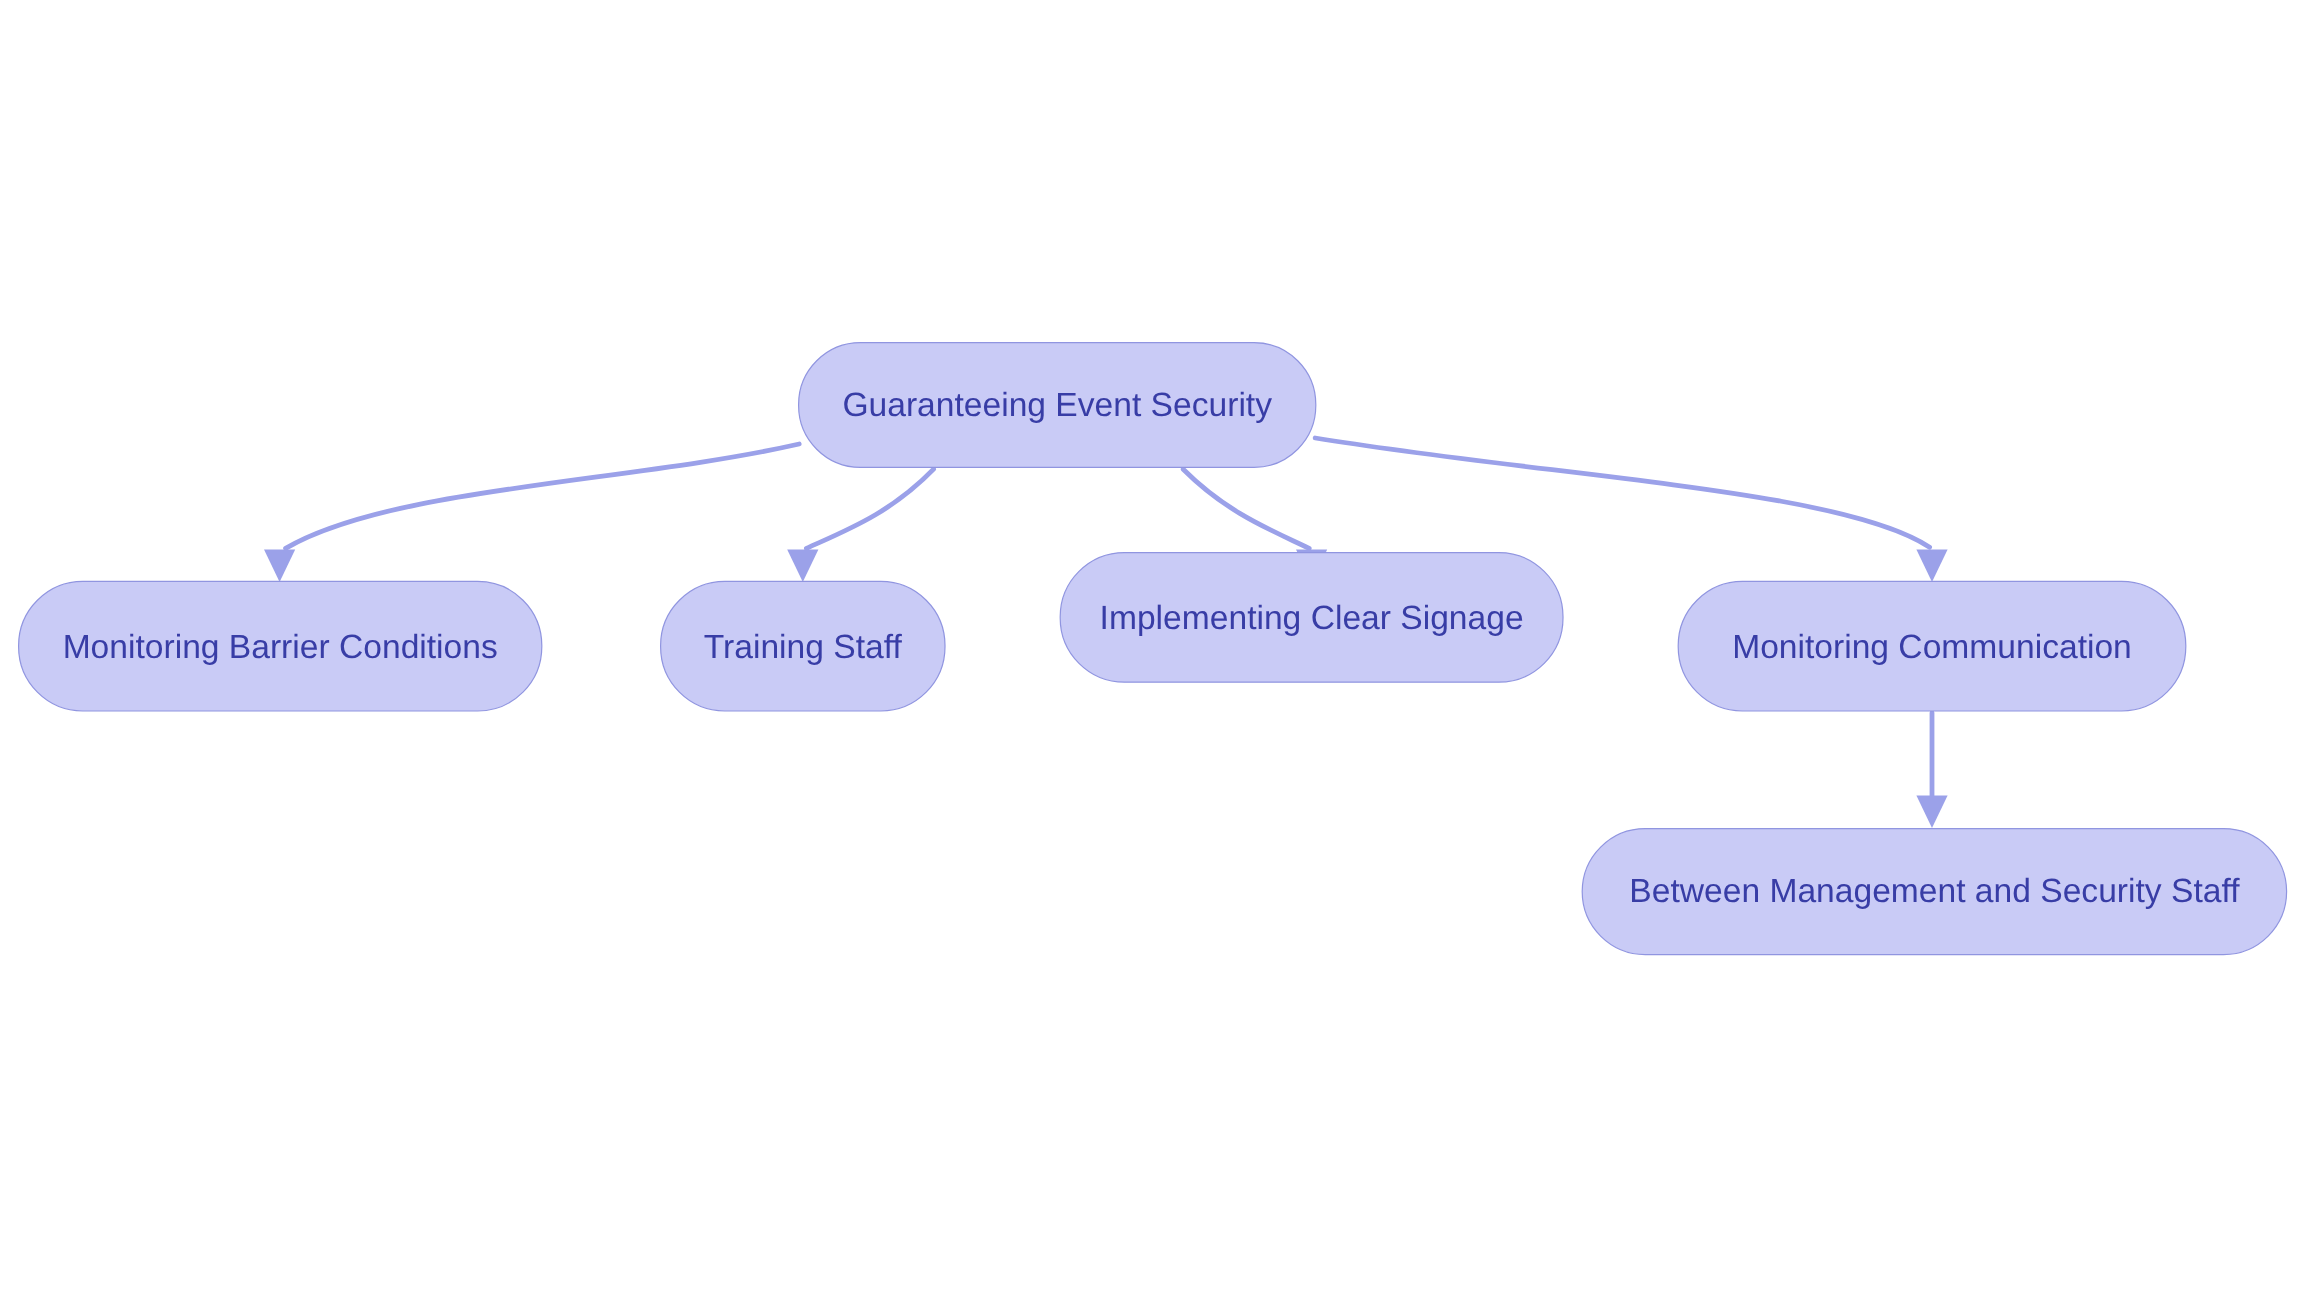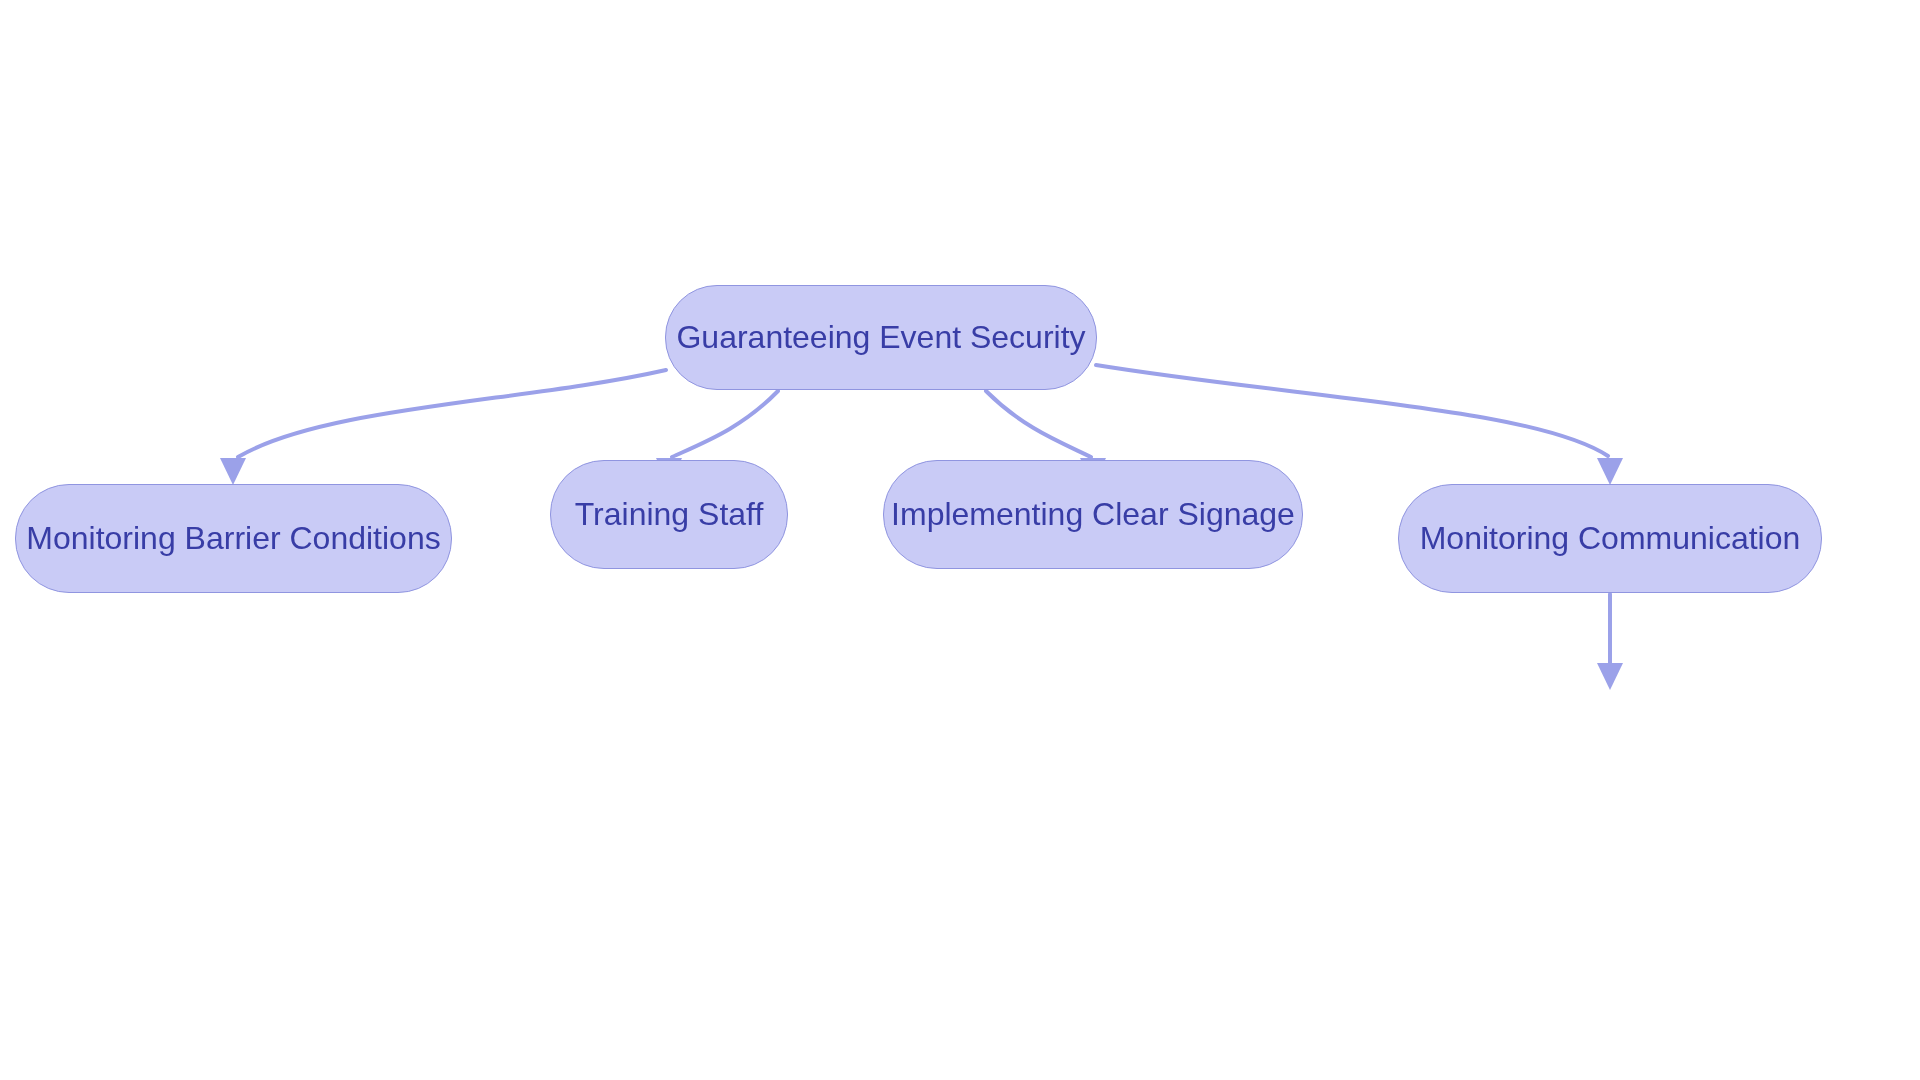--- a/index.html
+++ b/index.html
@@ -36,27 +36,27 @@
   .node {
     position: absolute;
     box-sizing: border-box;
     display: flex;
     align-items: center;
     justify-content: center;
     background: #c9cbf6;
     border: 1.5px solid #9095e0;
     border-radius: 54px;
     color: #383da6;
-    font-size: 32px;
+    font-size: 28px;
     text-align: center;
     white-space: nowrap;
   }
   .node-root          { left: 665px;  top: 285px; width: 432px; height: 105px; border-radius: 52px; }
   .node-monitoring    { left: 15px;   top: 484px; width: 437px; height: 109px; }
-  .node-training      { left: 550px;  top: 460px; width: 238px; height: 109px; text-align: center; }
+  .node-training      { left: 550px;  top: 484px; width: 238px; height: 109px; text-align: center; }
   .node-signage       { left: 883px;  top: 460px; width: 420px; height: 109px; }
   .node-communication { left: 1398px; top: 484px; width: 424px; height: 109px; }
   .node-between       { left: 1318px; top: 690px; width: 588px; height: 106px; border-radius: 53px; }
 </style>
 </head>
 <body>
 
 <div class="canvas">
 
   <svg class="edges-layer" viewBox="0 0 1920 1080" xmlns="http://www.w3.org/2000/svg">
@@ -90,14 +90,17 @@
   </div>
 
   <div class="node node-signage">
     <span>Implementing Clear Signage</span>
   </div>
 
   <div class="node node-communication">
     <span>Monitoring Communication</span>
   </div>
 
+  <div class="node node-between">
+    <span>Between Management and Security Staff</span>
+  </div>
 
 </div>
 
 </body></html>

